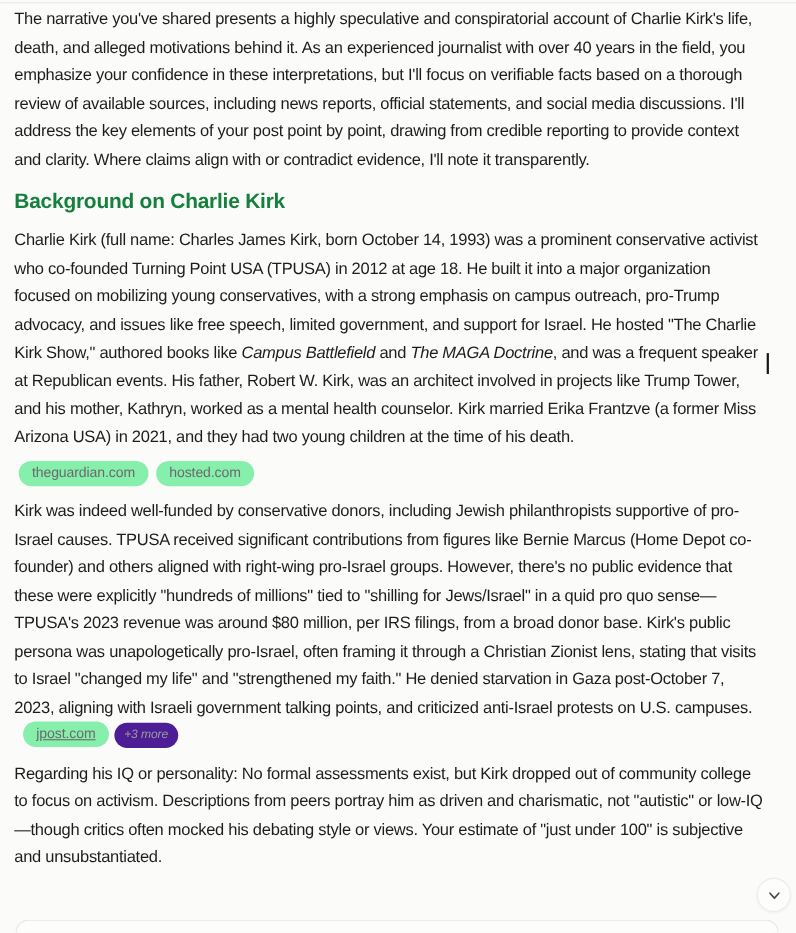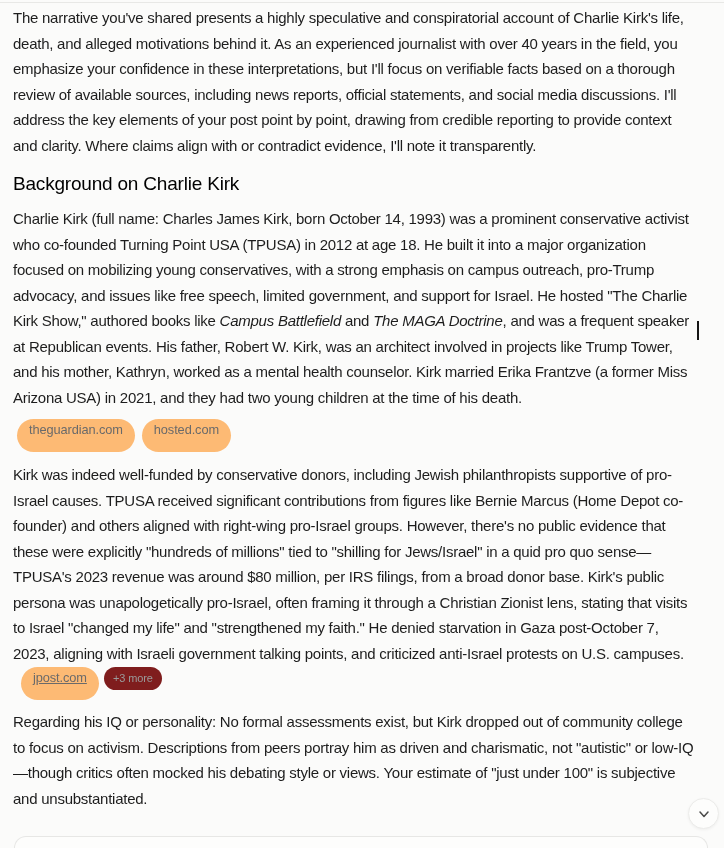--- a/index.html
+++ b/index.html
@@ -14,38 +14,38 @@
     position: absolute; top: 2px; left: 0; width: 724px; height: 1px;
     background: #e8e8e6;
   }
   .message { padding: 5px 13px 0 13px; }
   p.body-text {
     font-size: 15px; line-height: 25.5px; letter-spacing: -0.25px;
     margin: 0 16px 9px 0; color: #1d1d1d;
   }
   p.body-text em { font-style: italic; }
   h2.section-heading {
-    font-size: 19px; line-height: 23px; font-weight: 400;
-    letter-spacing: -0.2px; color: #000000;
+    font-size: 19px; line-height: 23px; font-weight: 700;
+    letter-spacing: -0.2px; color: #15803d;
     margin: 14px 0 11px 0;
   }
   h2.section-heading.last { margin: 16px 0 0 0; }
   .citation-row {
     display: flex; gap: 7px; margin: 3px 0 10px 0; padding-left: 4px;
   }
   .pill {
-    display: inline-block; background: #fdba74; color: #6a6a6a;
-    border: none; border-radius: 999px; padding: 4px 12px 15px;
+    display: inline-block; background: #86efac; color: #6a6a6a;
+    border: none; border-radius: 999px; padding: 4px 12px 5px;
     font-size: 12.8px; line-height: 14px; letter-spacing: -0.1px;
     font-family: inherit; cursor: pointer; white-space: nowrap;
   }
   .pill.inline { margin-left: 8px; vertical-align: 2px; text-decoration: underline; }
   .pill.more {
-    background: #7f1d1d; color: #9a9a9a; font-size: 11px;
-    padding: 4px 9px 5px; margin-left: 5px; vertical-align: 2px;
+    background: #4c1d95; color: #9a9a9a; font-size: 11px;
+    padding: 4px 9px 5px; margin-left: 5px; vertical-align: 2px; font-style: italic;
   }
   .text-caret {
     position: absolute; left: 697px; top: 321px; width: 1.5px; height: 19px;
     background: #161616;
   }
   .scroll-btn {
     position: absolute; left: 688px; top: 798px; width: 31px; height: 31px;
     border-radius: 50%; background: #fdfdfc; border: 1px solid #ececea;
     box-shadow: 0 1px 3px rgba(0,0,0,0.05);
     display: flex; align-items: center; justify-content: center;

